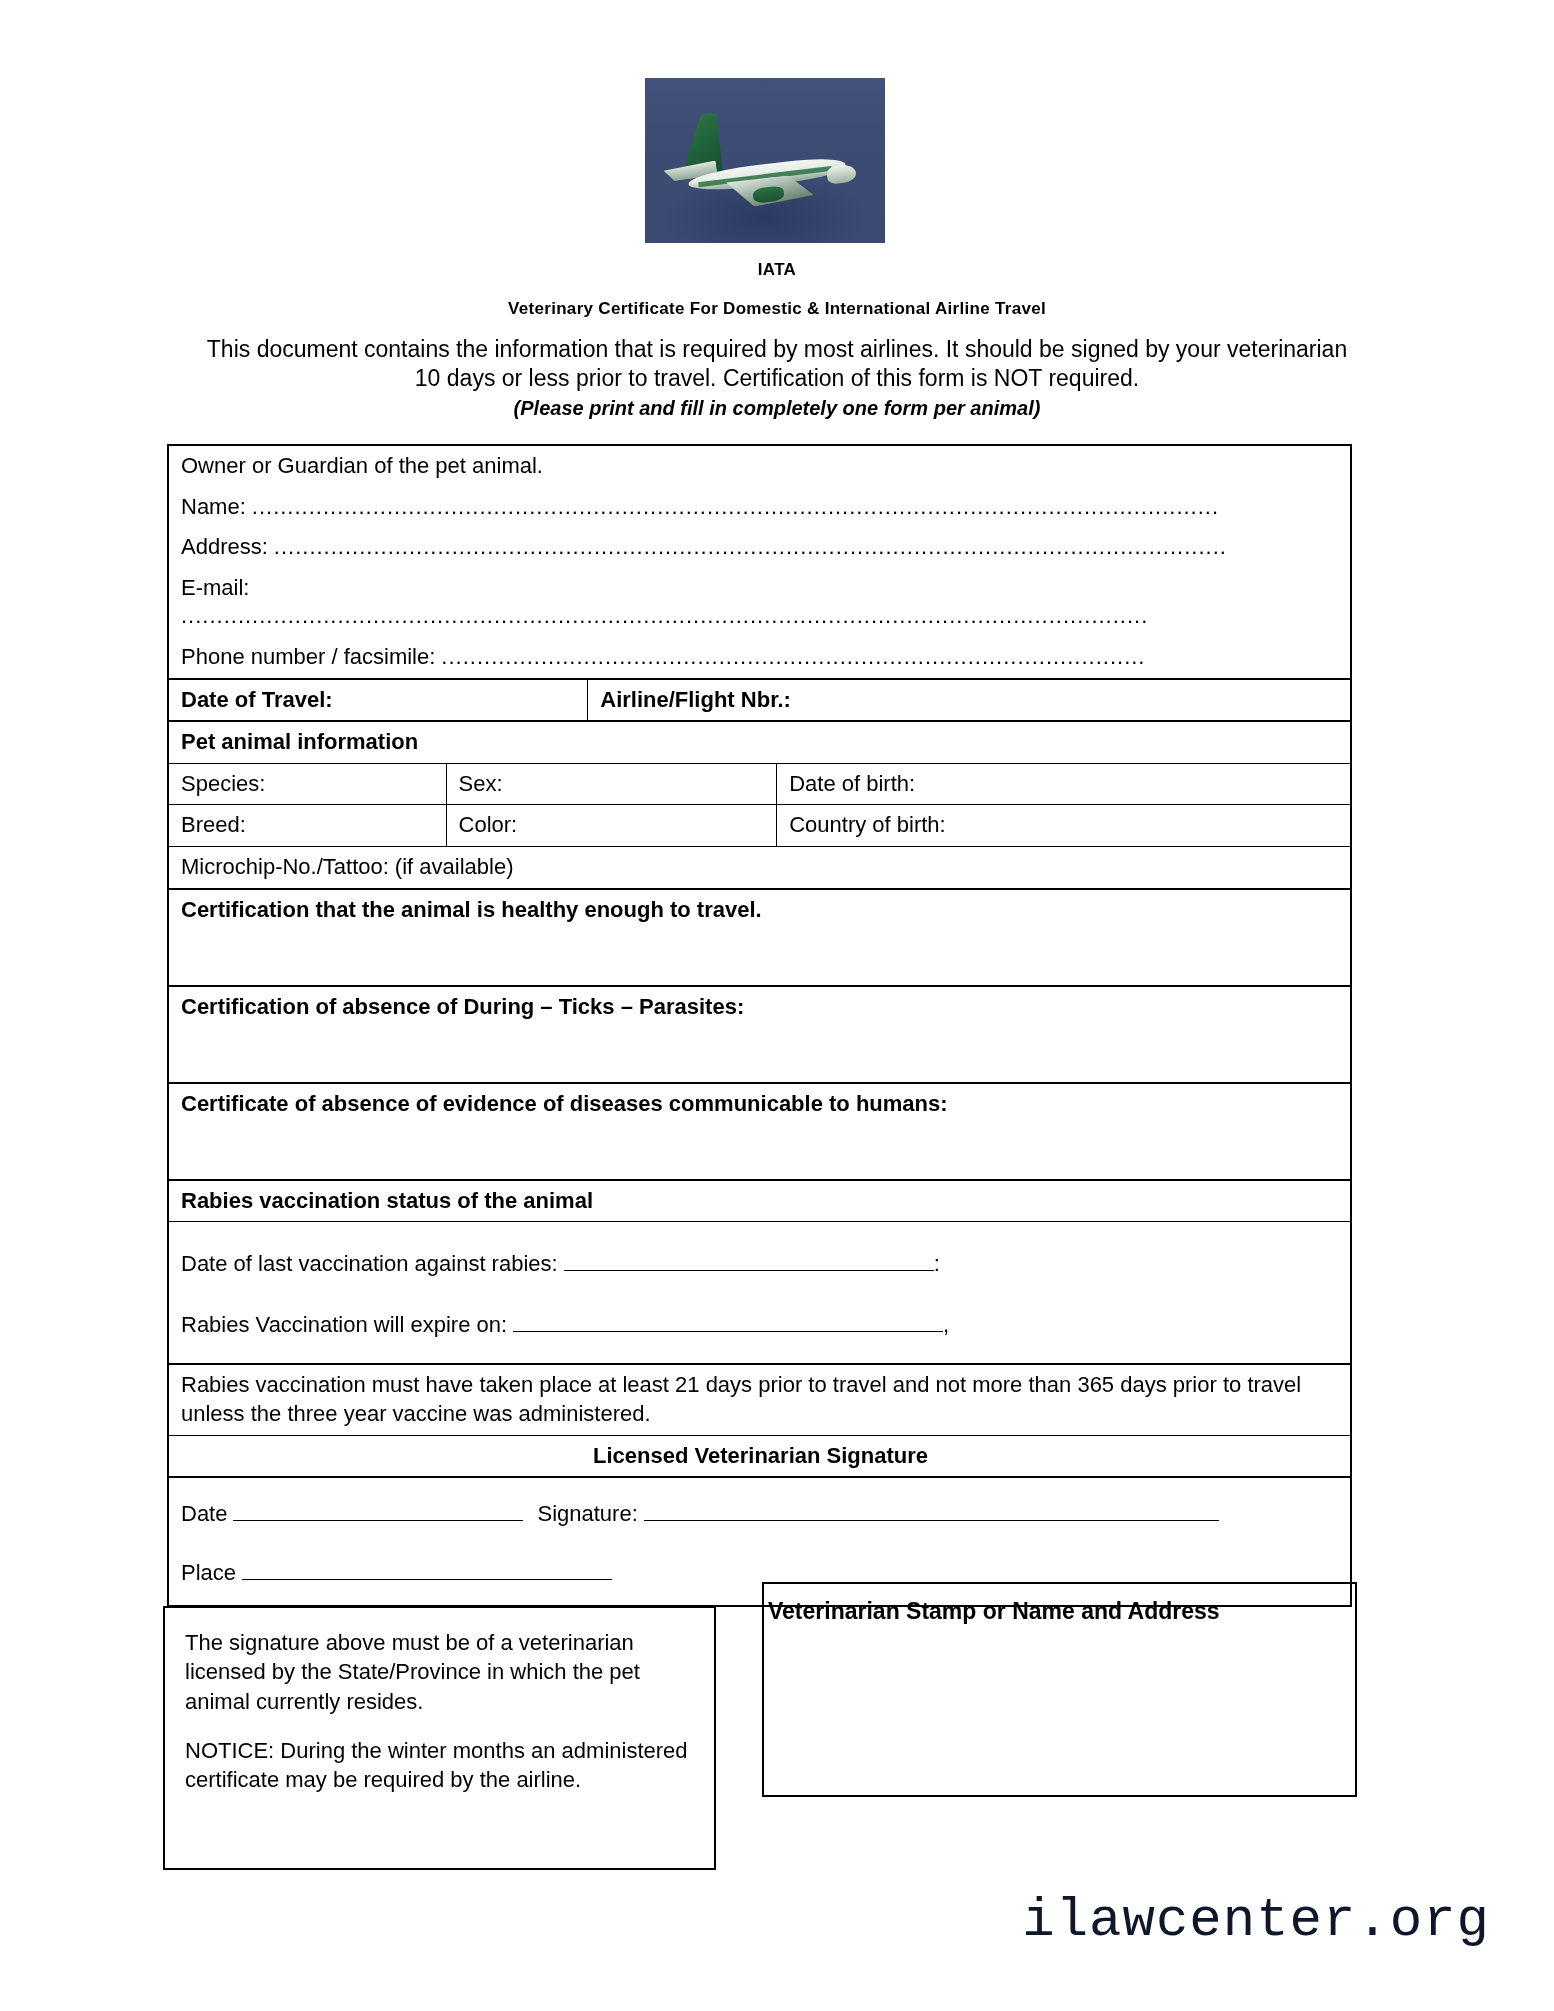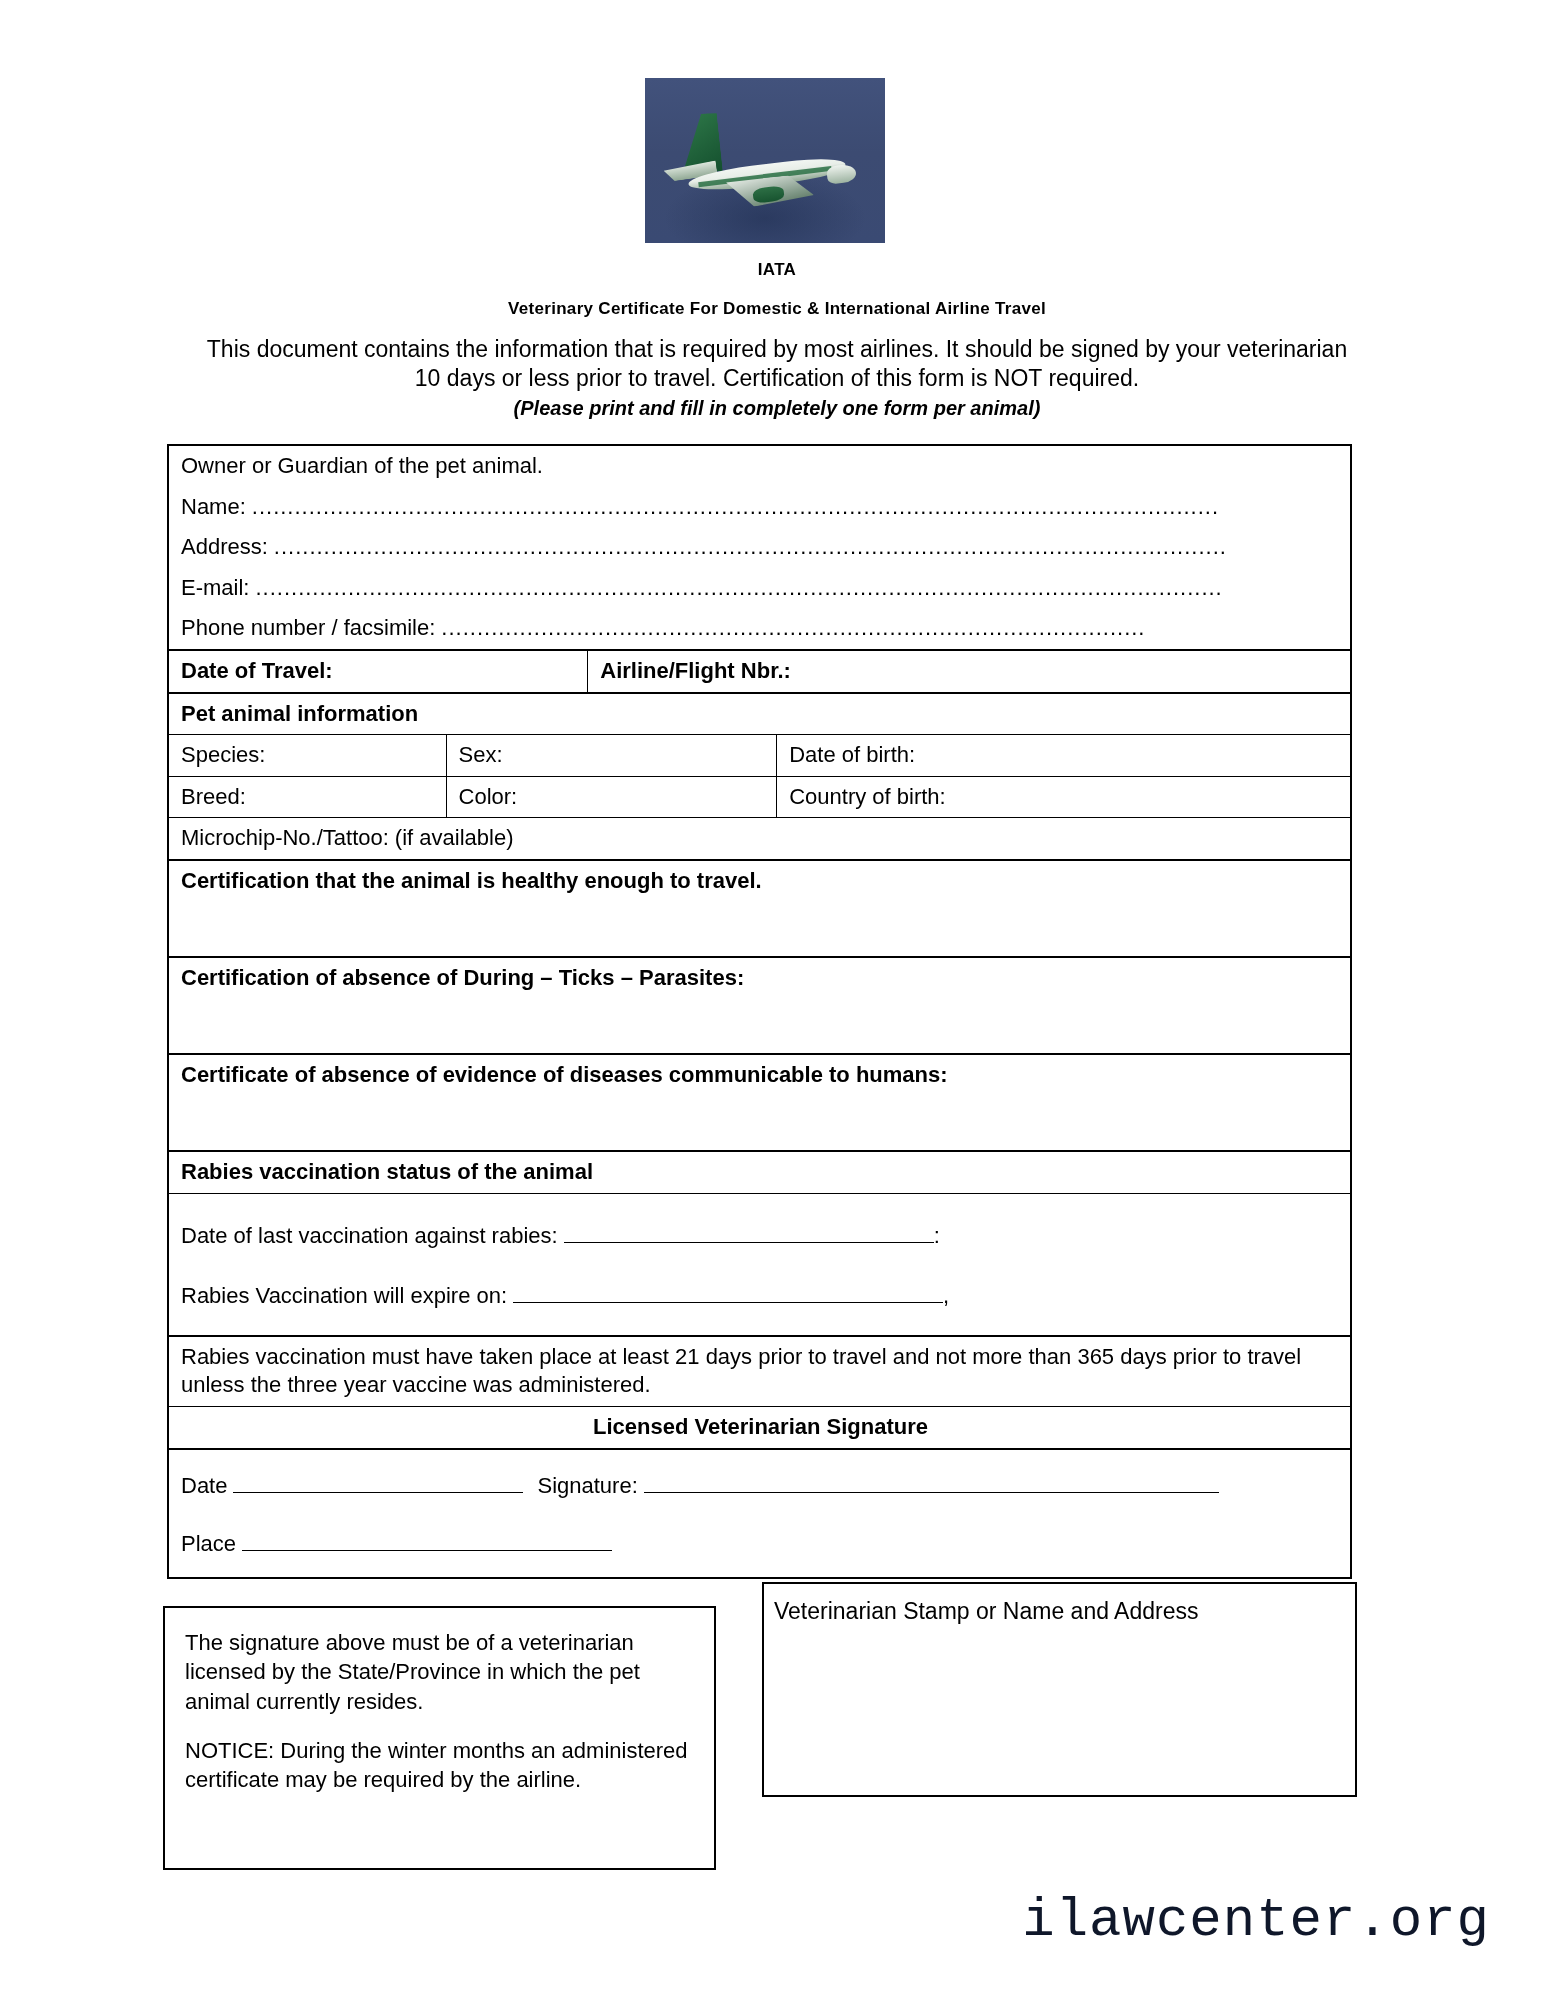--- a/index.html
+++ b/index.html
@@ -200,22 +200,23 @@
   .notice-gap { height: 20px; }
 
   .stamp-box {
     position: absolute;
     left: 762px;
     top: 1582px;
     width: 595px;
     height: 215px;
     border: 2px solid #000;
     box-sizing: border-box;
-    padding: 14px 10px;
+    padding: 14px 4px;
     font-size: 23px;
+    font-weight: bold;
   }
 
   .watermark {
     position: absolute;
     left: 0;
     top: 1890px;
     width: 1490px;
     text-align: right;
     font-family: "Liberation Mono", "DejaVu Sans Mono", monospace;
     font-size: 54px;
@@ -261,21 +262,21 @@
     </div>
 
     <div class="row">
       <div class="cell fieldline" style="width:100%;">
         <span class="fieldlabel">Address:</span>
         <span class="dots">......................................................................................................................................</span>
       </div>
     </div>
 
     <div class="row">
-      <div class="cell fieldline" style="width:100%;">
+      <div class="cell fieldline" style="width:100%;flex-direction:column;">
         <span class="fieldlabel">E-mail:</span>
         <span class="dots">........................................................................................................................................</span>
       </div>
     </div>
 
     <div class="row b-bottom2">
       <div class="cell fieldline" style="width:100%;">
         <span class="fieldlabel">Phone number / facsimile:</span>
         <span class="dots">...................................................................................................</span>
       </div>

